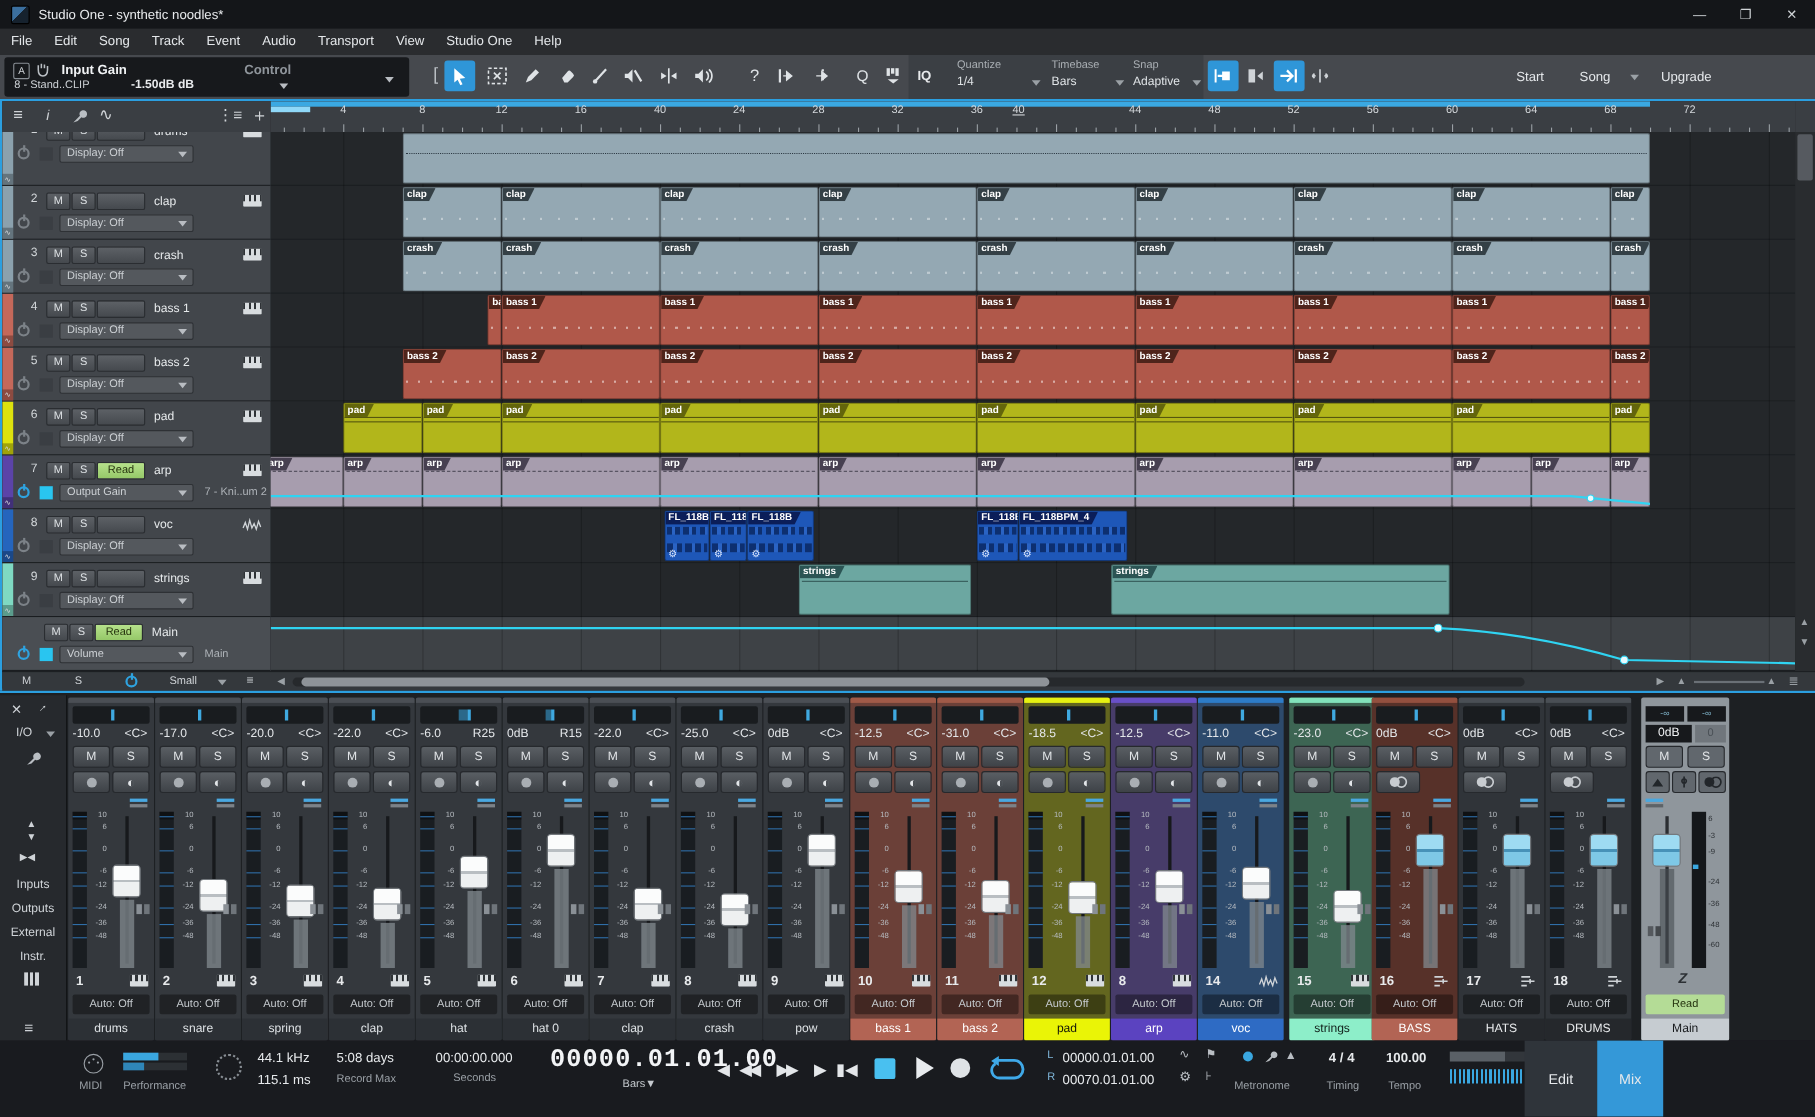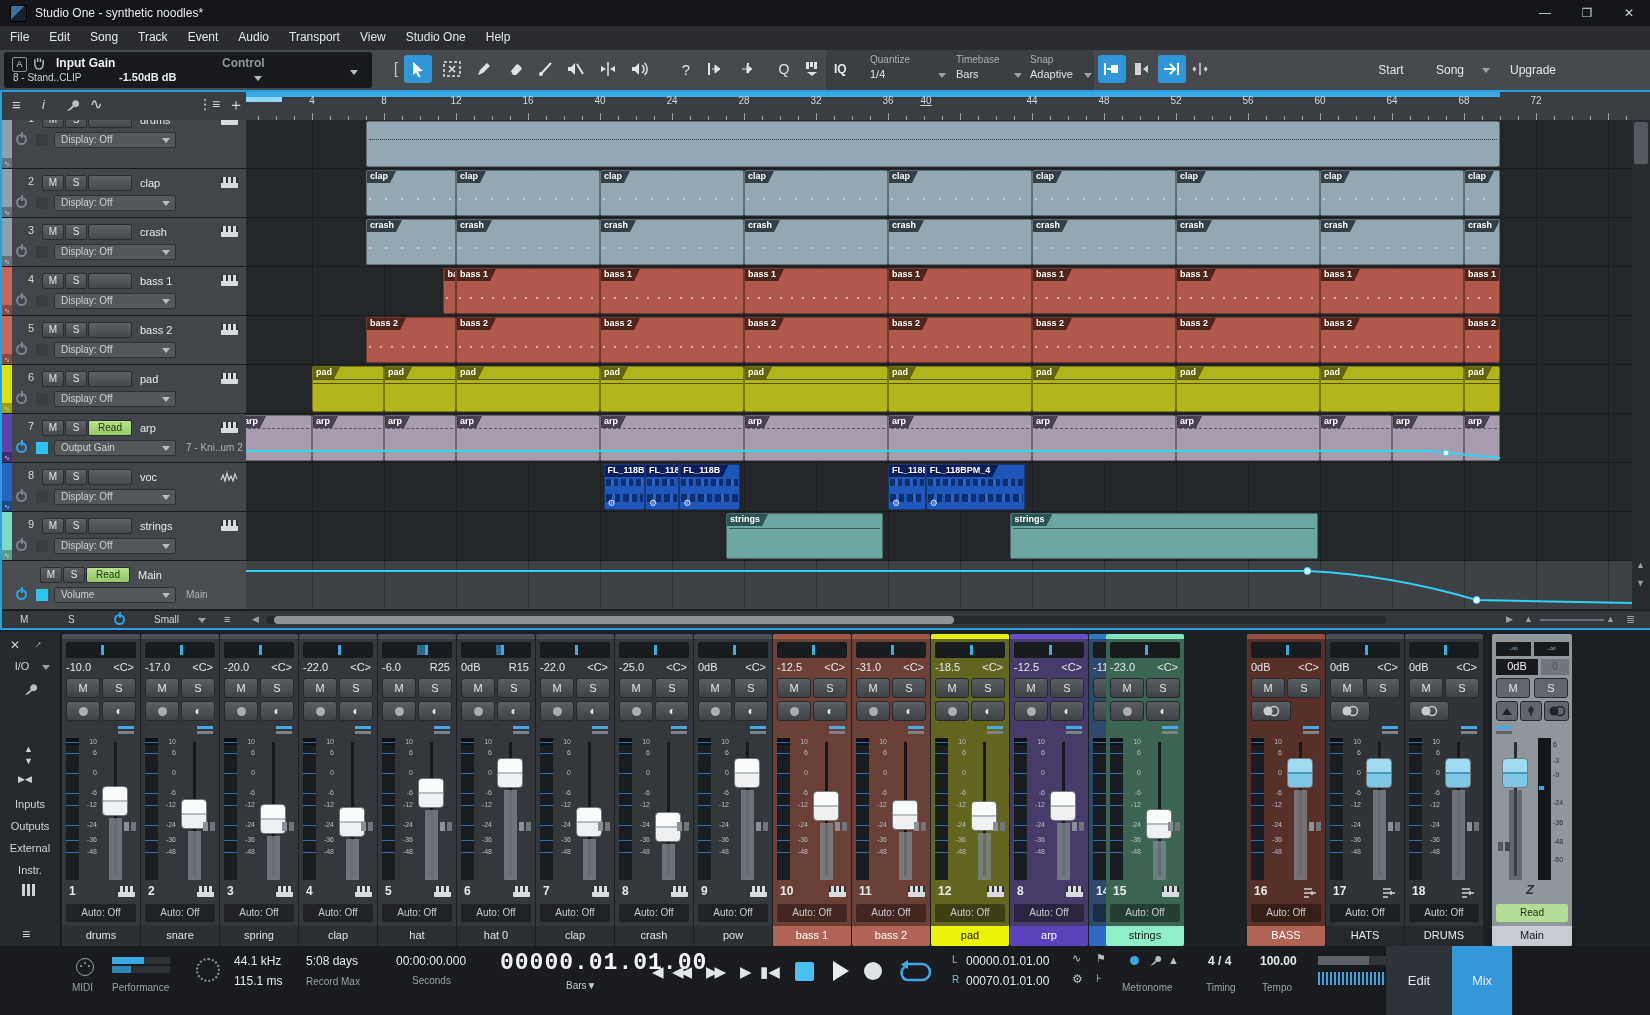--- a/index.html
+++ b/index.html
@@ -1485,21 +1485,21 @@
           <div style="position: absolute; left: 62px; top: 84px; width: 5px; height: 9px; background: rgb(138, 144, 150);"></div>
           <div style="position: absolute; left: 69px; top: 84px; width: 5px; height: 9px; background: rgb(111, 117, 123);"></div>
         </div>
         <div style="position: absolute; left: 7px; top: 250px; font-size: 12px; font-weight: bold; color: rgb(232, 234, 236);">14</div>
         <svg width="18" height="12" style="position: absolute; left: 55px; top: 252px;">
           <path d="M1 9 L3 4 5 10 7 2 9 9 11 5 13 10 15 3 17 8" fill="none" stroke="#cfd3d7" stroke-width="1.2"></path>
         </svg>
         <div class="autob" style="top: 270px;">Auto: Off</div>
         <div class="nameb" style="background: rgb(46, 107, 196); color: rgb(255, 255, 255);">voc</div>
       </div>
-      <div class="strip" style="left: 1106px; background: rgb(61, 101, 83);">
+      <div class="strip" style="left: 1172px; background: rgb(61, 101, 83);">
         <div style="position: absolute; left: 0px; top: 0px; width: 78px; height: 5px; background: rgb(130, 226, 187);"></div>
         <div style="position: absolute; left: 4px; top: 8px; width: 70px; height: 16px; background: rgb(25, 28, 31); border-radius: 2px;">
           <div style="position: absolute; left: calc(50% + 0px); top: 3px; width: 3px; height: 10px; background: rgb(63, 169, 224);"></div>
         </div>
         <div style="position: absolute; left: 4px; top: 27px; width: 40px; font-size: 11px; color: rgb(227, 230, 233);">-23.0</div>
         <div style="position: absolute; right: 6px; top: 27px; font-size: 11px; color: rgb(227, 230, 233);">&lt;C&gt;</div>
         <div class="msb2" style="left: 4px; top: 44px;">M</div>
         <div class="msb2" style="left: 40px; top: 44px;">S</div>
         <div class="msb2" style="left: 4px; top: 67px;"><span style="display:inline-block;width:9px;height:9px;border-radius:50%;background:#a9aeb3;margin-top:5px"></span></div>
         <div class="msb2" style="left: 40px; top: 67px; font-size: 12px;">◐</div>

